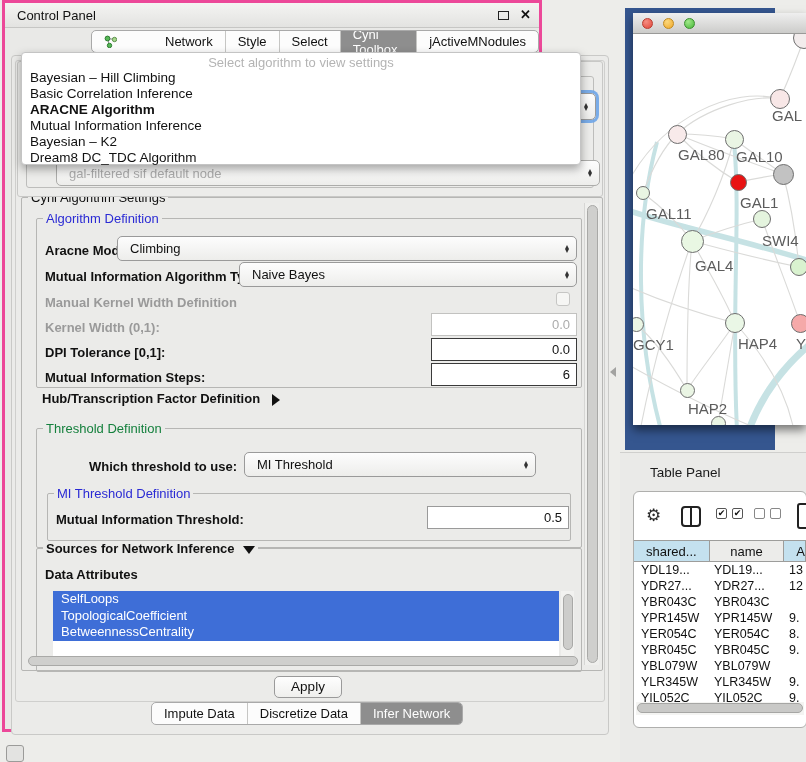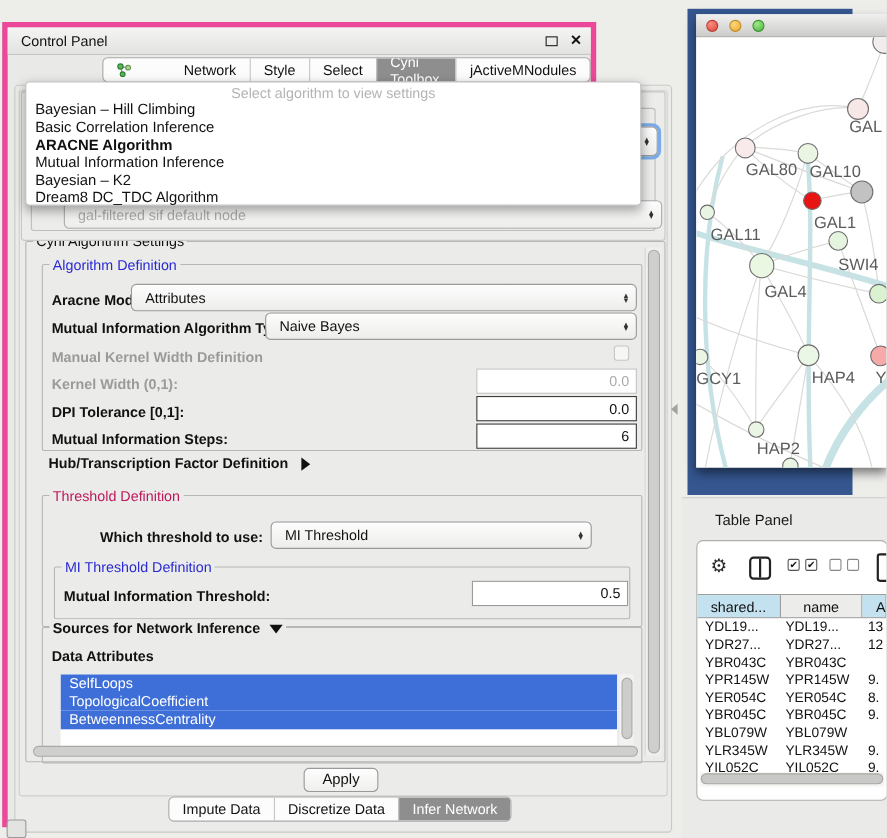--- a/index.html
+++ b/index.html
@@ -2,22 +2,22 @@
 <html><head>
 <meta charset="utf-8">
 <style>
   * { box-sizing: border-box; margin: 0; padding: 0; }
   body { font-family: "Liberation Sans", sans-serif; background:#DDD; }
   #screen { position:relative; width:806px; height:762px; overflow:hidden;
             background:#EDEDEA; font-size:13px; color:#111; }
   .abs { position:absolute; }
 
   
-  #cp { left:2px; top:20px; width:540px; height:732px; background:#E9E9E7;
-        border:5px solid #ec4899; }
+  #cp { left:2px; top:0; width:540px; height:732px; background:#E9E9E7;
+        border:3px solid #ec4899; }
   #cp-titlebar { left:0; top:0; right:0; height:25px;
         background:linear-gradient(#F4F4F2,#E3E3E1);
         border-bottom:1px solid #C6C6C4; display:flex; align-items:center; }
   #cp-title { margin-left:12px; font-size:13px; color:#111; }
   .float-icon { position:absolute; right:30px; top:8px; width:11px; height:9px;
         border:1.6px solid #222; }
   .close-icon { position:absolute; right:8px; top:4px; font-weight:bold;
         font-size:13px; color:#111; }
 
   
@@ -54,21 +54,21 @@
         box-shadow:0 4px 10px rgba(0,0,0,.35); padding-top:2px; }
   .pop-header { height:15px; text-align:center; color:#B4B4B4; font-size:13px; }
   .pop-item { height:16px; line-height:16px; padding-left:8px; font-size:13.5px; }
   .pop-item.bold { font-weight:bold; }
 
   
   .fieldset { border:1px solid #B6B6B4; border-radius:2px; }
   .legend { position:absolute; top:-8px; left:6px; background:#EBEBE9;
         padding:0 3px; font-size:13px; white-space:nowrap; }
   #settings { left:16px; top:194px; width:582px; height:474px; }
-  .blue { color:#2A2AD4; } .green { color:#be185d; }
+  .blue { color:#2A2AD4; } .green { color:#15803d; }
 
   .flabel { position:absolute; font-weight:bold; font-size:13px; white-space:nowrap; }
   .gray { color:#9A9A9A; }
   .tfield { position:absolute; background:#FFF; border:1px solid #3A3A3A;
         text-align:right; padding:0 6px; font-size:13px; line-height:21px; height:23px; }
   .tfield.disabled { border-color:#C2C2C0; color:#ABABAB; }
   .tfield.mid { border-color:#9A9A9A; }
 
   #algdef { left:14px; top:20px; width:546px; height:170px; }
   #threshold { left:14px; top:230px; width:546px; height:120px; }
@@ -216,21 +216,21 @@
     </div>
 
     <div class="abs fieldset" id="settings">
       <span class="legend">Cyni Algorithm Settings</span>
 
       <div class="abs fieldset" id="algdef">
         <span class="legend blue">Algorithm Definition</span>
 
         <span class="flabel" style="left:8px; top:24px;">Aracne Mode:</span>
         <div class="combo" style="position:absolute; left:80px; top:17px; width:460px; height:25px; padding-left:12px;">
-          <span>Attributes</span>
+          <span>Climbing</span>
           <span class="arrows">▴<br>▾</span>
         </div>
 
         <span class="flabel" style="left:8px; top:50px;">Mutual Information Algorithm Type:</span>
         <div class="combo" style="position:absolute; left:202px; top:43px; width:338px; height:25px; padding-left:12px;">
           <span>Naive Bayes</span>
           <span class="arrows">▴<br>▾</span>
         </div>
 
         <span class="flabel gray" style="left:8px; top:76px;">Manual Kernel Width Definition</span>

